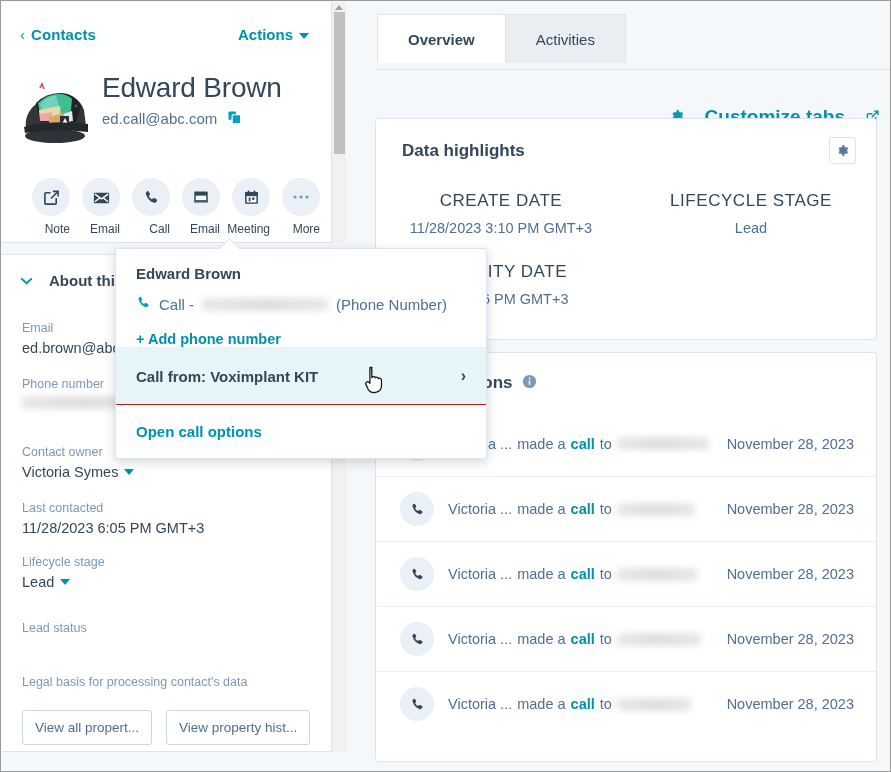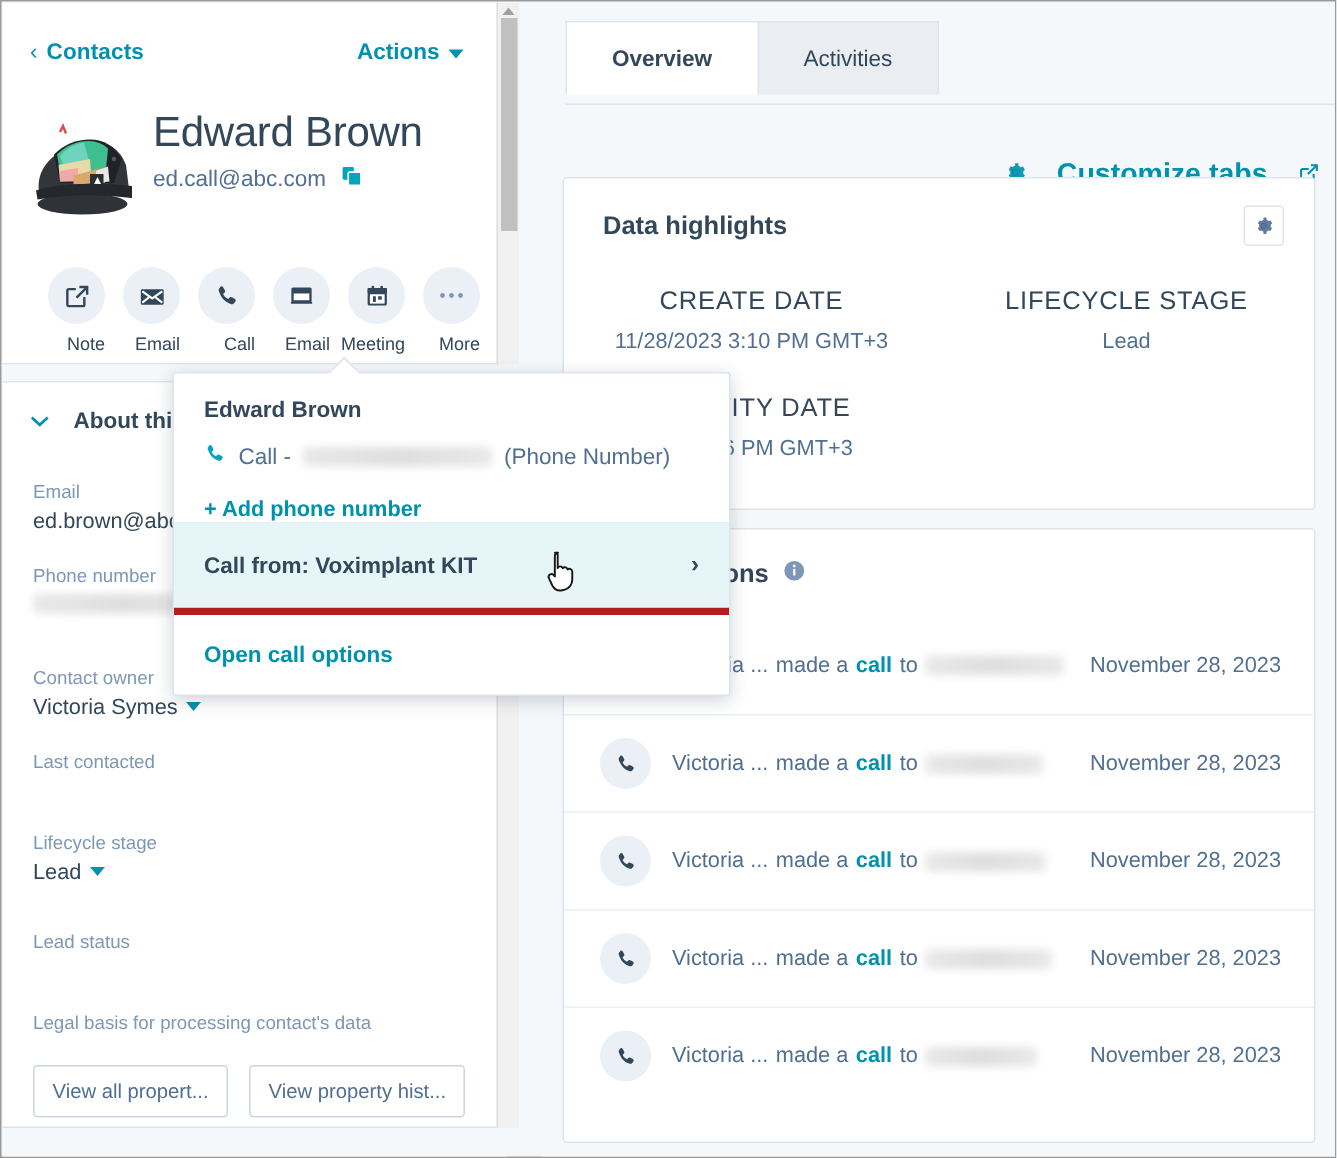--- a/index.html
+++ b/index.html
@@ -296,21 +296,21 @@
   .pp-item {
     border-top: 1px solid #eaf0f6;
     padding: 19px 20px;
     display: flex; align-items: center;
     font-size: 15px; color: #33475b; font-weight: bold;
     position: relative;
   }
   .pp-item.hl { background: #e5f5f8; }
   .pp-chev { margin-left: auto; color: #33475b; font-size: 16px; }
   .pp-open {
-    border-top: 5px solid #b91c1c;
+    border-top: 1px solid #b91c1c;
     padding: 18px 20px;
     font-size: 15px; color: #0091ae; font-weight: bold;
   }
   .cursor-hand {
     position: absolute; left: 248px; top: 18px;
     width: 22px; height: 28px;
   }
 </style>
 </head>
 <body>
@@ -459,20 +459,21 @@
 
       <div class="prop" style="top:190px">
         <div class="prop-label">Contact owner</div>
         <div class="prop-value">
           <span>Victoria Symes</span><span class="mini-caret"></span>
         </div>
       </div>
 
       <div class="prop" style="top:246px">
         <div class="prop-label">Last contacted</div>
+        <div class="prop-value">11/28/2023 6:05 PM GMT+3</div>
       </div>
 
       <div class="prop" style="top:300px">
         <div class="prop-label">Lifecycle stage</div>
         <div class="prop-value">
           <span>Lead</span><span class="mini-caret"></span>
         </div>
       </div>
 
       <div class="prop" style="top:366px">

